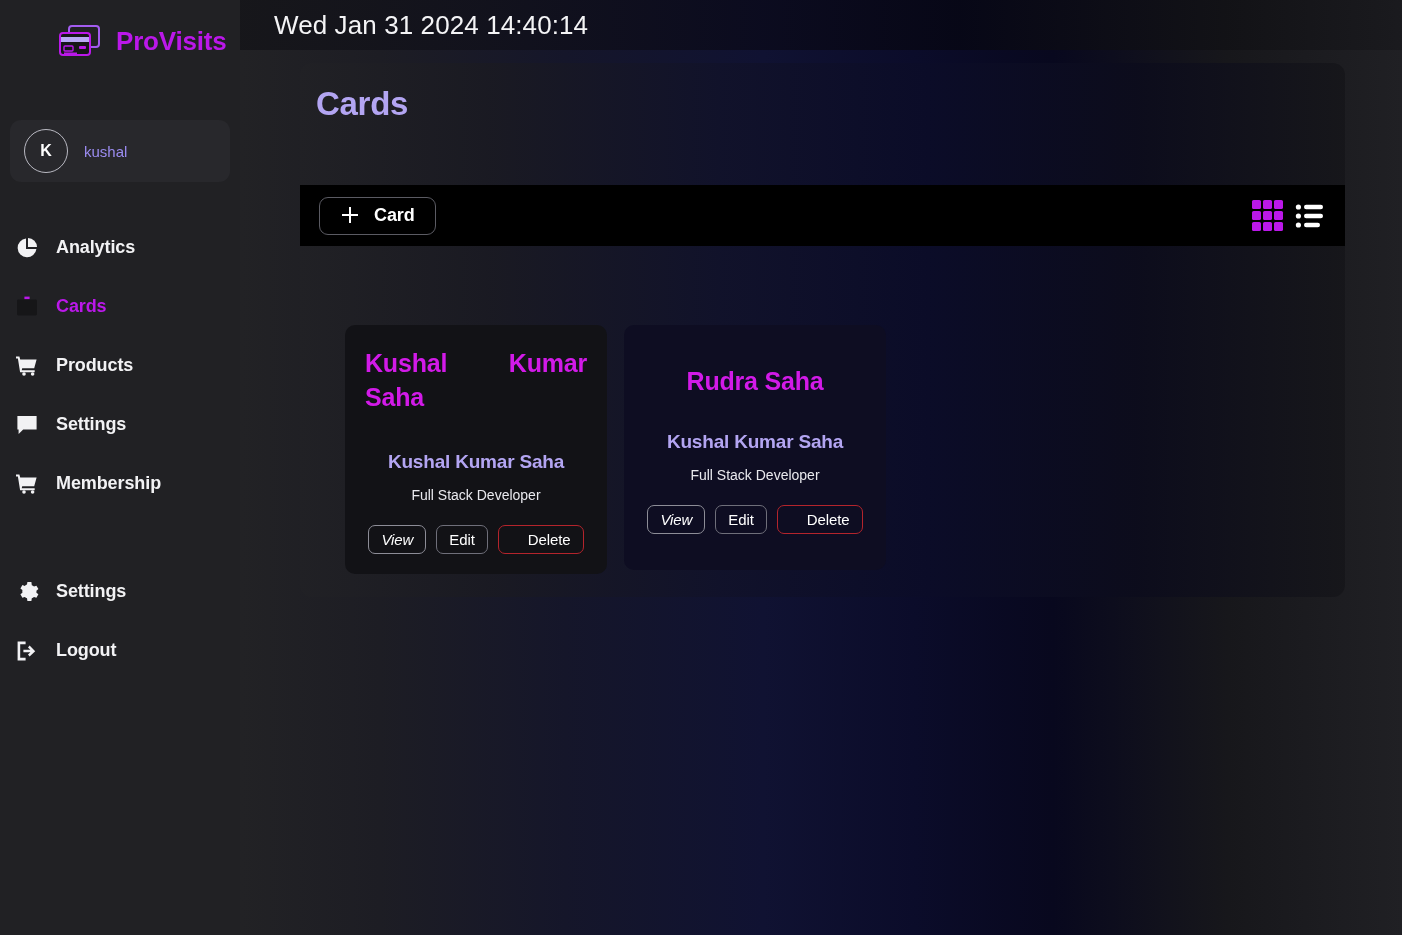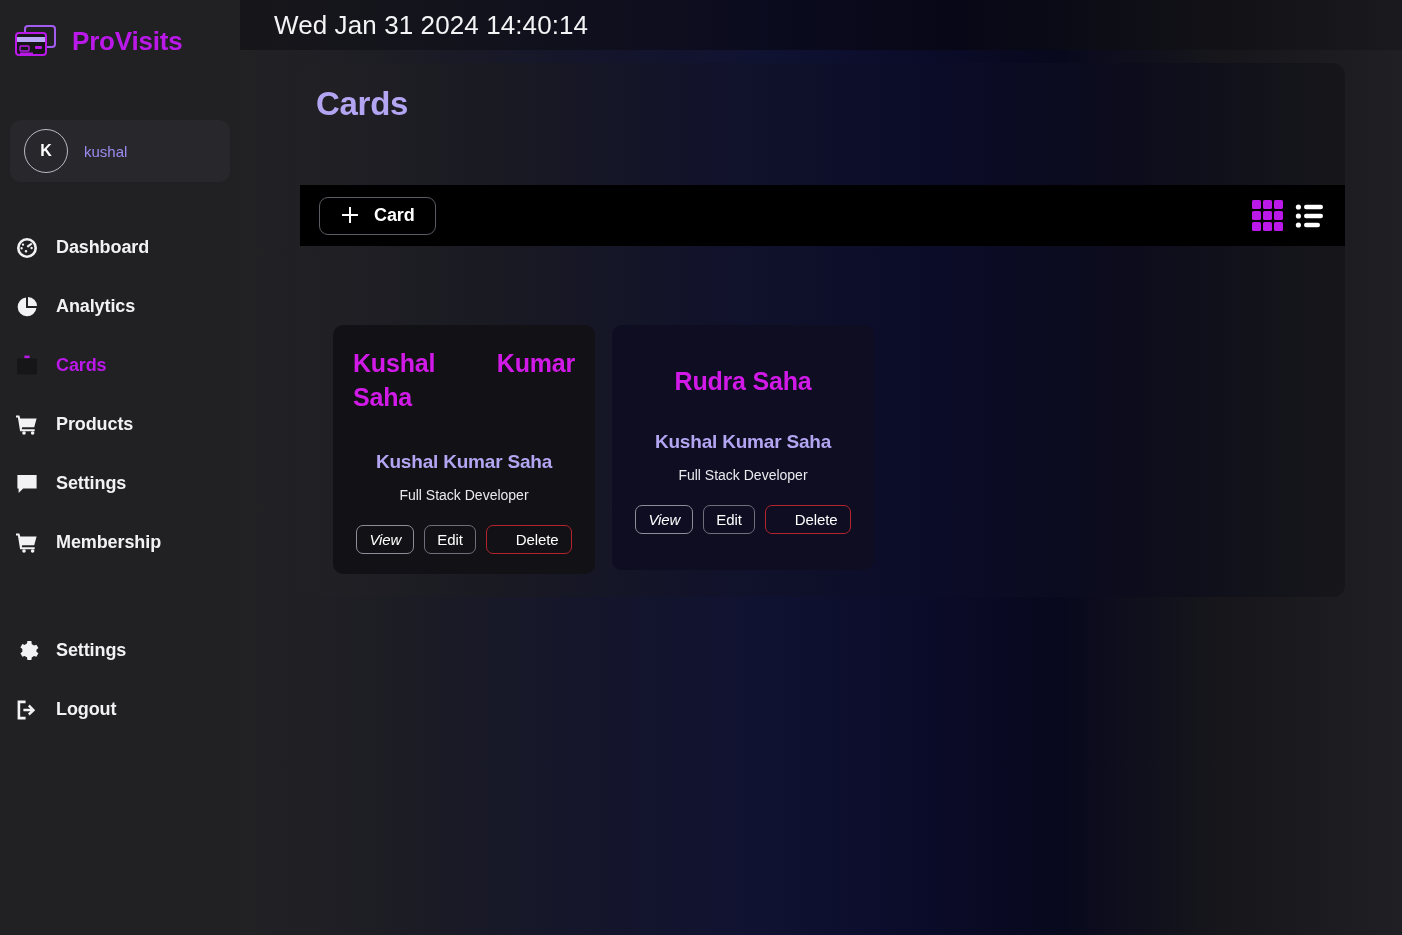--- a/index.html
+++ b/index.html
@@ -15,21 +15,21 @@
   
   .sidebar {
     position:relative; z-index:5;
     width:240px; height:935px;
     background:#212124;
     display:flex; flex-direction:column;
     flex:0 0 240px;
   }
   .brand {
     display:flex; align-items:center; gap:14px;
-    padding:14px 0 0 14px; height:68px;
+    padding:14px 0 0 14px; height:68px;margin-left:44px;
   }
   .brand-icon { width:44px; height:34px; flex:0 0 44px; }
   .brand-name {
     font-size:26px; font-weight:bold; letter-spacing:-0.2px;
     color:#bb18ea;
   }
   .profile {
     margin:52px 10px 0 10px;
     height:62px; border-radius:11px;
     background:#28282c;
@@ -127,21 +127,21 @@
     background:#000000;
     color:#ffffff; font-size:18px; font-weight:bold;
     cursor:pointer; letter-spacing:-0.1px;
   }
   .plus-icon { width:20px; height:20px; flex:0 0 20px; }
   .view-toggles { display:flex; align-items:center; gap:10px; }
   .vt { cursor:pointer; display:flex; align-items:center; }
   .vt svg { display:block; }
 
   .cards-area {
-    position:absolute; left:0; top:191px;
+    position:absolute; left:12px; top:191px;
     width:1045px; height:343px;
     padding:71px 0 0 33px;
     display:flex; gap:17px; align-items:flex-start;
   }
   .vcard {
     width:262px;
     border-radius:10px;
     padding:22px 14px 20px 14px;
     display:flex; flex-direction:column; align-items:center;
   }
@@ -215,28 +215,20 @@
       <span class="brand-name">ProVisits</span>
     </div>
 
     <div class="profile">
       <span class="avatar">K</span>
       <span class="profile-name">kushal</span>
     </div>
 
     <nav class="nav">
 
-      <div class="nav-item">
-        <span class="nav-icon">
-          <svg viewBox="0 0 24 24" width="24" height="24">
-              <path d="M12 2a10 10 0 1 0 0 20 10 10 0 0 0 0-20zm0 2.6a7.4 7.4 0 0 1 7.4 7.4 7.4 7.4 0 0 1-14.8 0A7.4 7.4 0 0 1 12 4.6zm4.2 2.2-4.6 3.3 1.4 1.7 4.4-3.6-1.2-1.4zM8 7.4a1.2 1.2 0 1 0 0 2.4 1.2 1.2 0 0 0 0-2.4zm8.6 3.4a1.2 1.2 0 1 0 0 2.4 1.2 1.2 0 0 0 0-2.4zM6.6 11a1.2 1.2 0 1 0 0 2.4 1.2 1.2 0 0 0 0-2.4zm4.4 3a1.3 1.3 0 1 0 0 2.6 1.3 1.3 0 0 0 0-2.6z"></path>
-            </svg>
-        </span>
-        <span>Dashboard</span>
-      </div>
 
       <div class="nav-item">
         <span class="nav-icon">
           <svg viewBox="0 0 24 24" width="24" height="24">
               <path d="M11 2.6A9.4 9.4 0 1 0 21.4 13H11V2.6z"></path>
               <path d="M13 2v9h9a9 9 0 0 0-9-9z"></path>
             </svg>
         </span>
         <span>Analytics</span>
       </div>

